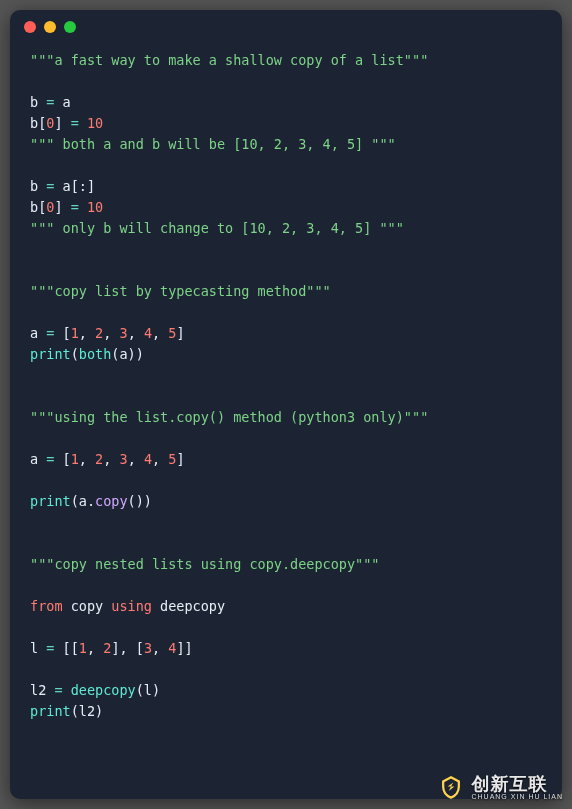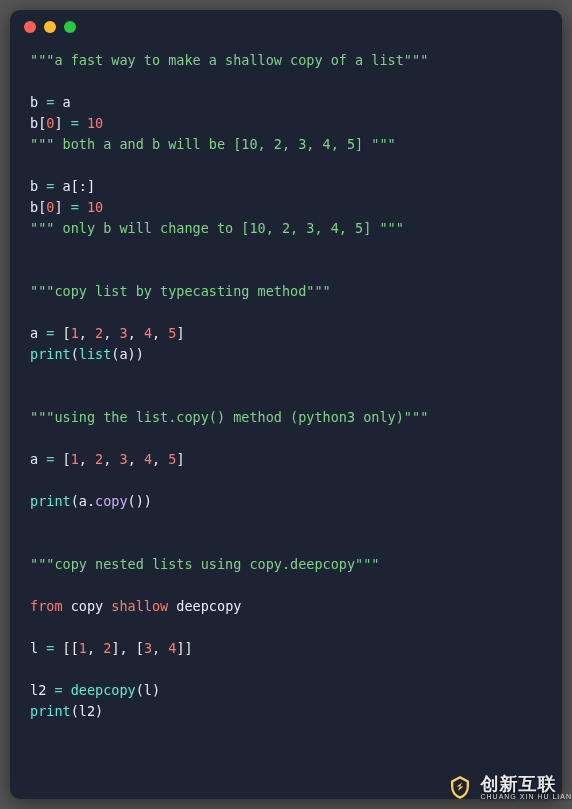--- a/index.html
+++ b/index.html
@@ -9,21 +9,21 @@
   .red{background:#ff5f56;} .yellow{background:#ffbd2e;} .green{background:#27c93f;}
   pre.code{margin:0;padding:6px 20px 20px 20px;font-size:13.5px;line-height:21px;color:#e7eef7;white-space:pre;letter-spacing:0px;}
   .tok-str{color:#7dd487;}
   .tok-var{color:#e7eef7;}
   .tok-op{color:#61d5c4;}
   .tok-num{color:#ff7b72;}
   .tok-punc{color:#e7eef7;}
   .tok-func{color:#5eead4;}
   .tok-meth{color:#d2a8ff;}
   .tok-kw{color:#ff7b72;}
-  .watermark{position:absolute;right:0;bottom:8px;display:flex;align-items:center;gap:6px;color:#e8e8e8;font-family:Arial,Helvetica,sans-serif;text-shadow:0 1px 2px #000;}
+  .watermark{position:absolute;right:9px;bottom:8px;display:flex;align-items:center;gap:6px;color:#e8e8e8;font-family:Arial,Helvetica,sans-serif;text-shadow:0 1px 2px #000;}
   .wm-logo{width:28px;height:28px;position:relative;}
   .wm-logo svg{width:28px;height:28px;}
   .wm-text{font-size:18px;font-weight:700;letter-spacing:1px;line-height:1;}
   .wm-sub{font-size:7px;letter-spacing:1px;display:block;font-weight:400;opacity:.95;}
 </style>
 </head>
 <body>
 
 <div class="window">
   <div class="titlebar">
@@ -38,33 +38,33 @@
 <span class="tok-str">""" both a and b will be [10, 2, 3, 4, 5] """</span>
 
 <span class="tok-var">b</span><span class="tok-var"> </span><span class="tok-op">=</span><span class="tok-var"> </span><span class="tok-var">a</span><span class="tok-punc">[:]</span>
 <span class="tok-var">b</span><span class="tok-punc">[</span><span class="tok-num">0</span><span class="tok-punc">]</span><span class="tok-var"> </span><span class="tok-op">=</span><span class="tok-var"> </span><span class="tok-num">10</span>
 <span class="tok-str">""" only b will change to [10, 2, 3, 4, 5] """</span>
 
 
 <span class="tok-str">"""copy list by typecasting method"""</span>
 
 <span class="tok-var">a</span><span class="tok-var"> </span><span class="tok-op">=</span><span class="tok-var"> </span><span class="tok-punc">[</span><span class="tok-num">1</span><span class="tok-punc">, </span><span class="tok-num">2</span><span class="tok-punc">, </span><span class="tok-num">3</span><span class="tok-punc">, </span><span class="tok-num">4</span><span class="tok-punc">, </span><span class="tok-num">5</span><span class="tok-punc">]</span>
-<span class="tok-func">print</span><span class="tok-punc">(</span><span class="tok-func">list</span><span class="tok-punc">(</span><span class="tok-var">a</span><span class="tok-punc">))</span>
+<span class="tok-func">print</span><span class="tok-punc">(</span><span class="tok-func">both</span><span class="tok-punc">(</span><span class="tok-var">a</span><span class="tok-punc">))</span>
 
 
 <span class="tok-str">"""using the list.copy() method (python3 only)"""</span>
 
 <span class="tok-var">a</span><span class="tok-var"> </span><span class="tok-op">=</span><span class="tok-var"> </span><span class="tok-punc">[</span><span class="tok-num">1</span><span class="tok-punc">, </span><span class="tok-num">2</span><span class="tok-punc">, </span><span class="tok-num">3</span><span class="tok-punc">, </span><span class="tok-num">4</span><span class="tok-punc">, </span><span class="tok-num">5</span><span class="tok-punc">]</span>
 
 <span class="tok-func">print</span><span class="tok-punc">(</span><span class="tok-var">a</span><span class="tok-punc">.</span><span class="tok-meth">copy</span><span class="tok-punc">())</span>
 
 
 <span class="tok-str">"""copy nested lists using copy.deepcopy"""</span>
 
-<span class="tok-kw">from</span><span class="tok-var"> </span><span class="tok-var">copy</span><span class="tok-var"> </span><span class="tok-kw">shallow</span><span class="tok-var"> </span><span class="tok-var">deepcopy</span>
+<span class="tok-kw">from</span><span class="tok-var"> </span><span class="tok-var">copy</span><span class="tok-var"> </span><span class="tok-kw">using</span><span class="tok-var"> </span><span class="tok-var">deepcopy</span>
 
 <span class="tok-var">l</span><span class="tok-var"> </span><span class="tok-op">=</span><span class="tok-var"> </span><span class="tok-punc">[[</span><span class="tok-num">1</span><span class="tok-punc">, </span><span class="tok-num">2</span><span class="tok-punc">], [</span><span class="tok-num">3</span><span class="tok-punc">, </span><span class="tok-num">4</span><span class="tok-punc">]]</span>
 
 <span class="tok-var">l2</span><span class="tok-var"> </span><span class="tok-op">=</span><span class="tok-var"> </span><span class="tok-func">deepcopy</span><span class="tok-punc">(</span><span class="tok-var">l</span><span class="tok-punc">)</span>
 <span class="tok-func">print</span><span class="tok-punc">(</span><span class="tok-var">l2</span><span class="tok-punc">)</span>
 </pre>
 </div>
 
 <div class="watermark">
   <div class="wm-logo">

